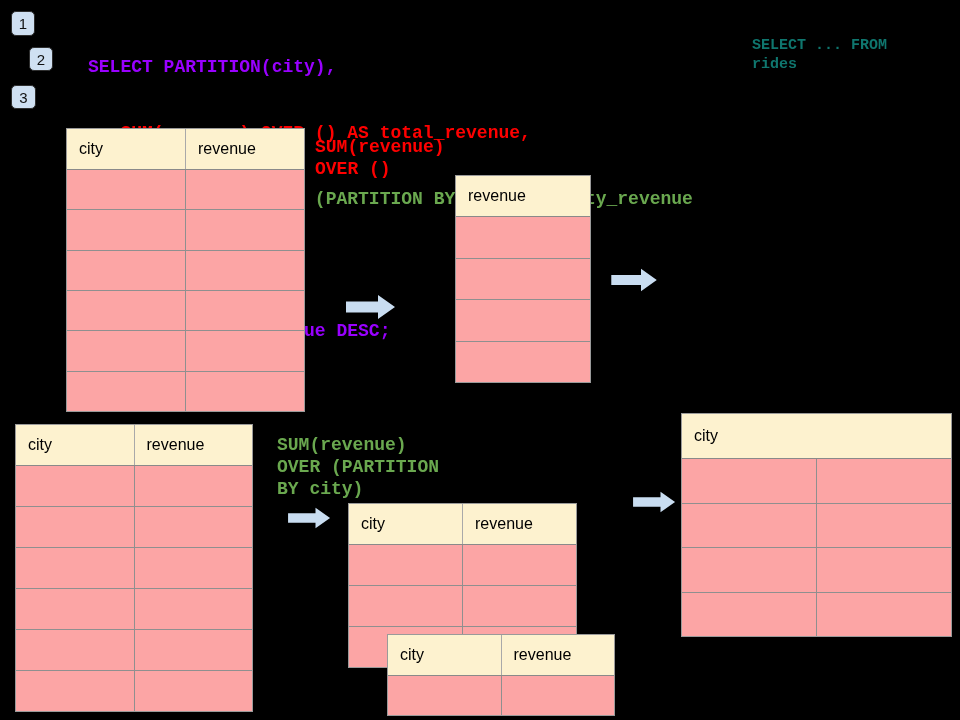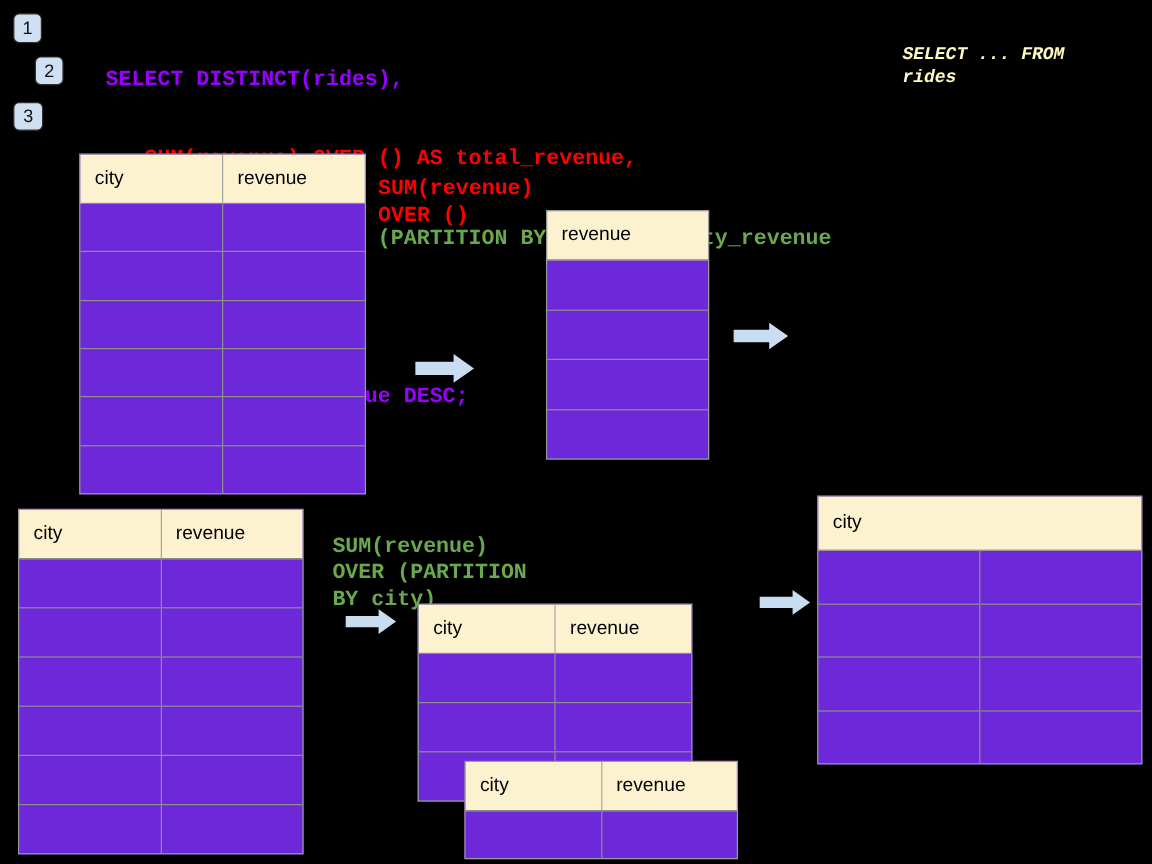--- a/index.html
+++ b/index.html
@@ -12,36 +12,36 @@
   
   .codeblock{
     position:absolute;
     font-family:"Liberation Mono","DejaVu Sans Mono",monospace;
     font-weight:bold;
     white-space:pre;
   }
   .codeblock .cl{display:block;}
   .main-code{left:88px;top:12px;font-size:18px;line-height:22px;}
   .side-code{left:752px;top:36px;font-size:15px;line-height:19px;}
-  .label-code{font-size:18px;line-height:22px;margin-top:11px;}
+  .label-code{font-size:18px;line-height:22px;}
   
   .badge{
     position:absolute;
     background:var(--badge_fill,#CFE0F2);
     border:1.5px solid #2e2e2e;
     border-radius:5px;
     color:#111;
     font-size:15px;
     display:flex;align-items:center;justify-content:center;
     box-sizing:border-box;
   }
   
   .table{
     position:absolute;
-    background:#6d28d9;
+    background:#fca5a5;
     border:1px solid #9a9a9a;
     box-sizing:border-box;
     display:flex;flex-direction:column;
   }
   .thead{
     display:flex;
     flex:0 0 40px;
     background:var(--header_fill,#FDF2CF);
     border-bottom:1px solid #8a8a8a;
   }
@@ -58,28 +58,28 @@
   .tcell{flex:1;}
   .tcell + .tcell{border-left:1px solid #8f8f8f;}
   .overlay{z-index:3;}
   
   .arrow{position:absolute;line-height:0;color:var(--arrow_fill,#C9DDF1);}
 </style>
 </head>
 <body>
 
 <div class="codeblock main-code">
-  <span class="cl" style="color: rgb(153, 0, 255);">SELECT DISTINCT(rides),</span>
+  <span class="cl" style="color: rgb(153, 0, 255);">SELECT PARTITION(city),</span>
   <span class="cl" style="color: rgb(255, 0, 0);">   SUM(revenue) OVER () AS total_revenue,</span>
   <span class="cl" style="color: rgb(106, 168, 79);">   SUM(revenue) OVER (PARTITION BY city) as city_revenue</span>
   <span class="cl" style="color: rgb(153, 0, 255);"> FROM rides</span>
   <span class="cl" style="color: rgb(153, 0, 255);"> ORDER by city_revenue DESC;</span>
 </div>
 
-<div class="codeblock side-code" style="color: #fef9c3; font-style: italic;">SELECT ... FROM
+<div class="codeblock side-code" style="color: #0f766e;">SELECT ... FROM
 rides</div>
 
 <div class="badge" style="left:11px;top:11px;width:24px;height:25px;">1</div>
 <div class="badge" style="left:29px;top:47px;width:24px;height:24px;">2</div>
 <div class="badge" style="left:11px;top:85px;width:25px;height:24px;">3</div>
 
 <div class="table" style="left:66px;top:128px;width:239px;height:284px;">
   <div class="thead">
     <div class="th">city</div>
     <div class="th">revenue</div>

